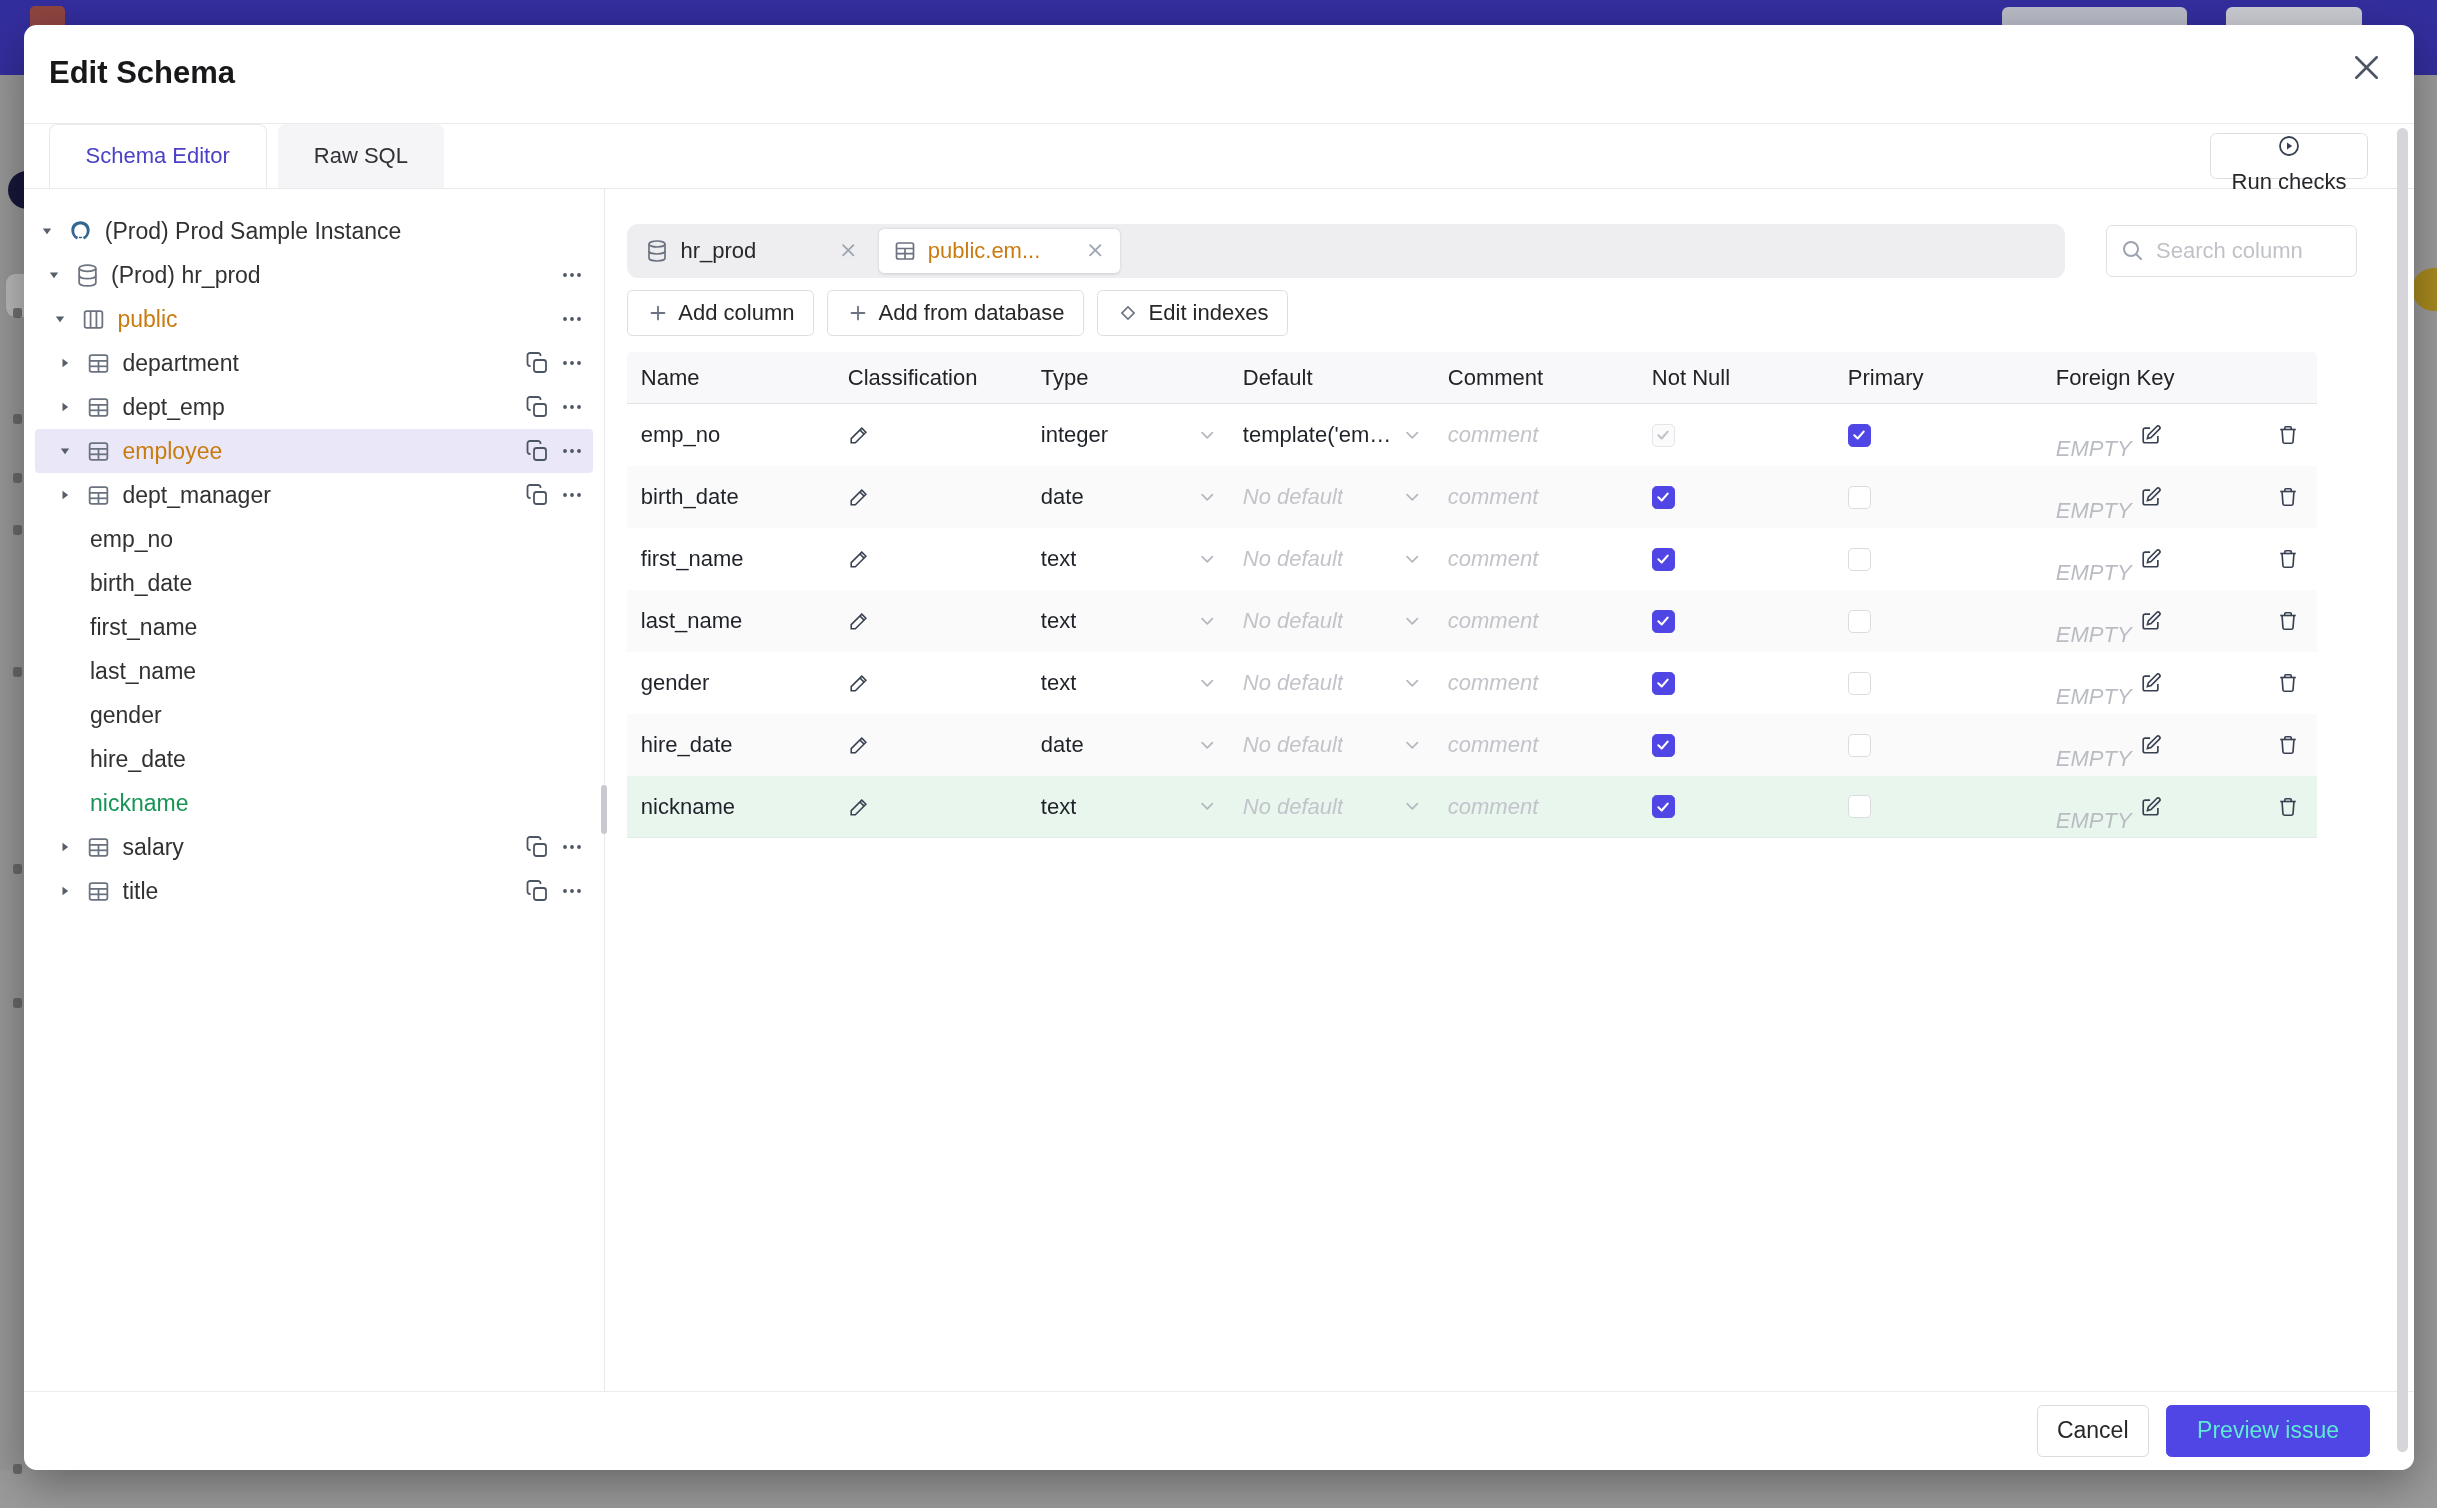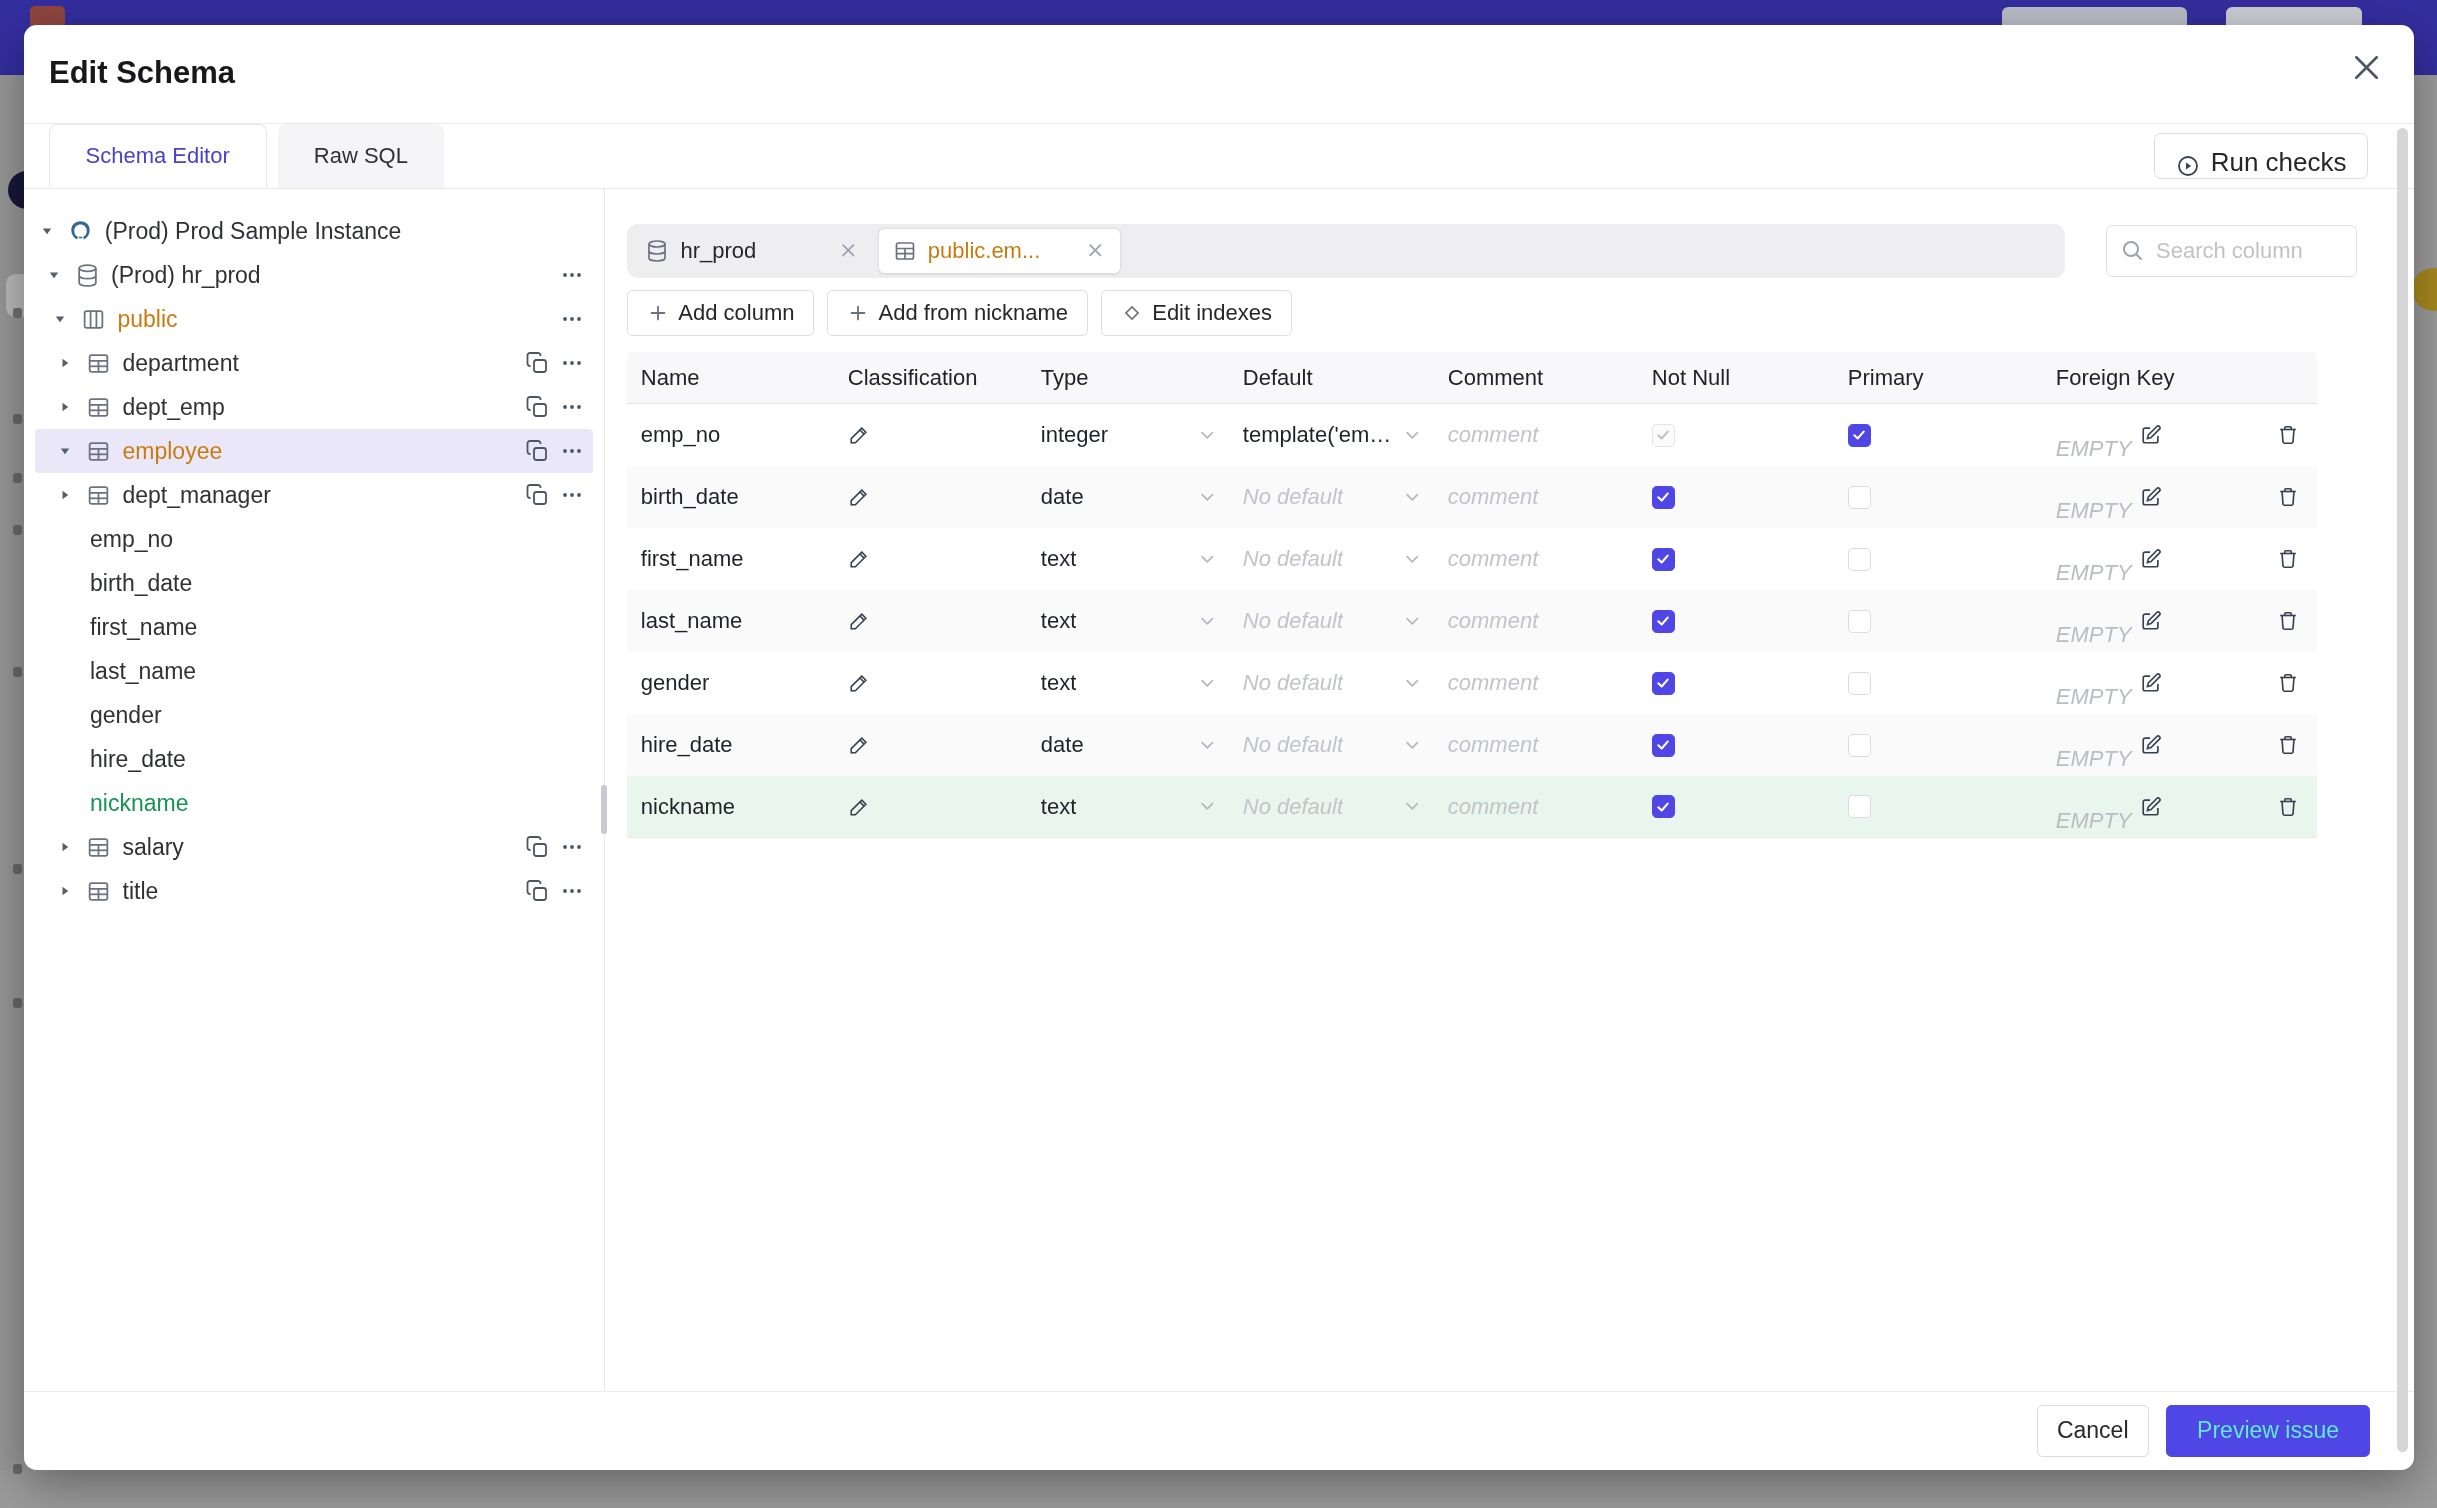--- a/index.html
+++ b/index.html
@@ -32,22 +32,22 @@
 
   .m-head { position:relative; height:99px; border-bottom:0.8px solid #ebebee; flex:none; }
   .m-title { position:absolute; left:25px; top:30px; font-size:31px; font-weight:600; color:#18181b; }
   .m-close { position:absolute; right:30px; top:25px; width:35px; height:35px; color:#4b5563; cursor:pointer; }
   .m-close svg { width:100%; height:100%; }
 
   .m-tabs { position:relative; height:65px; flex:none; border-bottom:0.8px solid #e9e9ec; padding-left:24.5px; display:flex; align-items:stretch; }
   .mtab { display:flex; align-items:center; justify-content:center; font-size:22px; border-radius:8px 8px 0 0; padding:0 36px; cursor:pointer; }
   .mtab.active { background:#fff; border:0.8px solid #e9e9ec; border-bottom:0.8px solid #fff; margin-bottom:-0.8px; color:#4a41c8; min-width:213px; }
   .mtab.inactive { background:#f5f5f7; color:#2f3136; margin-left:11px; min-width:158px; }
-  .run-checks { position:absolute; right:46px; top:9.5px; height:46px; display:flex; align-items:flex-end; gap:11px;
-                border:0.8px solid #dcdee2; border-radius:6.3px; background:#fff; padding:0 20.5px; font-size:26px; color:#27272a; cursor:pointer; }
+  .run-checks { position:absolute; right:46px; top:9.5px; height:46px; display:flex; align-items:center; gap:11px;
+                border:0.8px solid #dcdee2; border-radius:6.3px; background:#fff; padding:0 20.5px; font-size:22px; color:#27272a; cursor:pointer;flex-direction:column; }
   .run-checks .ic { width:24px; height:24px; color:#374151; }
 
   .m-body { flex:1; display:flex; min-height:0; position:relative; }
 
   
   .pane-left { width:580px; flex:none; padding:0 11px; }
   .pane-divider { width:0.8px; background:#e8e8ec; position:relative; }
   .pane-handle { position:absolute; left:-3.2px; top:596px; width:6.3px; height:49px; border-radius:3.2px; background:#c9cad1; cursor:col-resize; }
 
   .side-search { position:relative; margin-top:12.6px; height:52px; }
@@ -465,21 +465,21 @@
               </span>
             <span>Add column</span>
           </div>
           <div class="tbtn">
             <span class="ic">
                 <svg viewBox="0 0 24 24" fill="none" stroke="currentColor" stroke-width="2" stroke-linecap="round">
                   <line x1="12" y1="5" x2="12" y2="19"></line>
                   <line x1="5" y1="12" x2="19" y2="12"></line>
                 </svg>
               </span>
-            <span>Add from nickname</span>
+            <span>Add from database</span>
           </div>
           <div class="tbtn">
             <span class="ic">
                 <svg viewBox="0 0 24 24" fill="none" stroke="currentColor" stroke-width="1.8">
                   <rect x="7.3" y="7.3" width="9.4" height="9.4" transform="rotate(45 12 12)"></rect>
                 </svg>
               </span>
             <span>Edit indexes</span>
           </div>
         </div>

